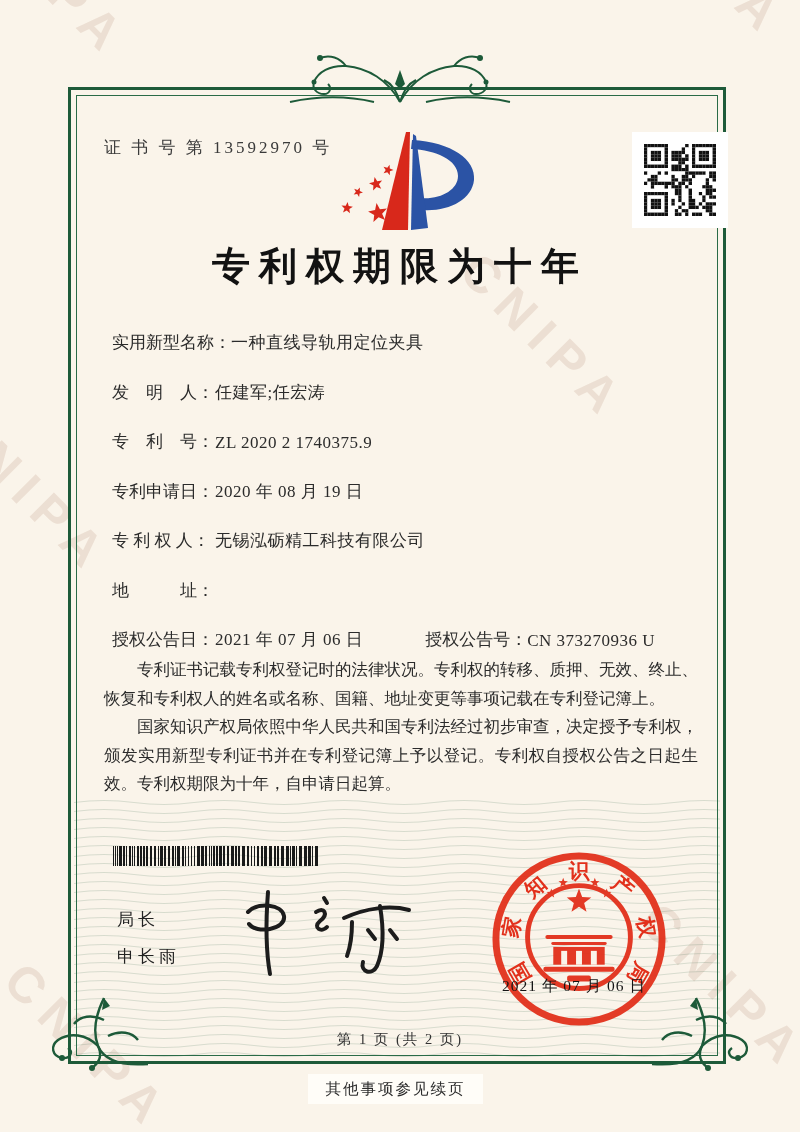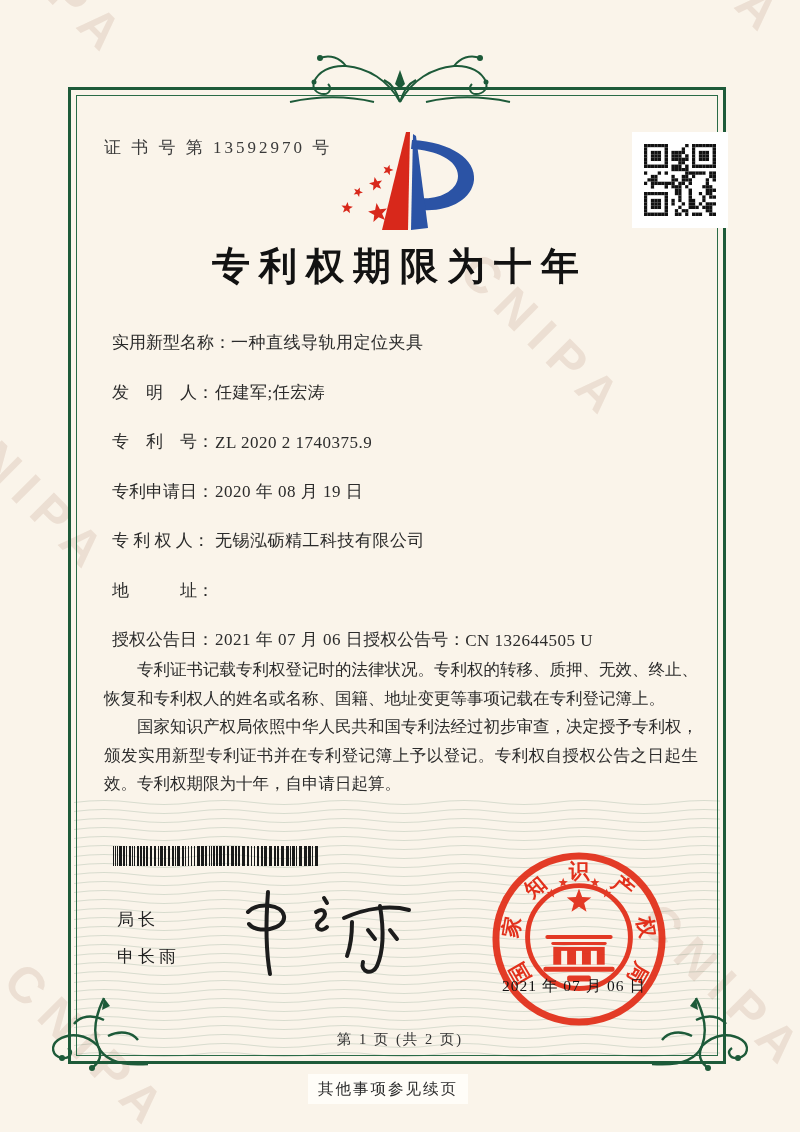--- a/index.html
+++ b/index.html
@@ -46,21 +46,21 @@
   .logo{position:absolute;left:336px;top:128px;}
   .title{
     position:absolute;left:0;top:241px;width:800px;
     text-align:center;font-size:38px;font-weight:bold;color:#121212;
     letter-spacing:9px;
   }
   .fields{position:absolute;left:112px;top:331px;width:580px;font-size:17px;color:#2b2b2b;}
   .frow{display:flex;align-items:flex-end;margin-bottom:26.5px;white-space:nowrap;}
   .flabel{display:inline-block;min-width:103px;}
   .fvalue{letter-spacing:0.5px;}
-  .flabel2{display:inline-block;}
+  .flabel2{display:inline-block;margin-left:62px;}
   .body-text{
     position:absolute;left:104px;top:656px;width:594px;
     font-size:16.5px;color:#2b2b2b;line-height:28.5px;text-align:justify;
   }
   .body-text p{margin:0;text-indent:2em;}
   .barcode{
     position:absolute;left:113px;top:846px;width:208px;height:20px;
     display:flex;align-items:stretch;background:transparent;
   }
   .barcode .bar{height:100%;}
@@ -72,21 +72,21 @@
   .seal{position:absolute;left:490px;top:850px;width:178px;height:178px;}
   .seal-date{
     position:absolute;left:494px;top:976px;width:160px;text-align:center;
     font-size:15.5px;color:#151515;letter-spacing:1px;z-index:5;
   }
   .page-num{
     position:absolute;left:0;top:1030px;width:800px;text-align:center;
     font-size:14.5px;color:#333;letter-spacing:2px;
   }
   .cont-note{
-    position:absolute;left:308px;top:1074px;width:160px;height:30px;
+    position:absolute;left:308px;top:1074px;width:175px;height:30px;
     background:#fffdf8;display:flex;align-items:center;justify-content:center;
     font-size:15.5px;color:#2b2b2b;letter-spacing:2px;
   }
 </style>
 </head>
 <body>
 
 <div class="page">
 
   <div id="wm-layer">
@@ -597,21 +597,21 @@
       <span class="flabel">专 利 权 人：</span>
       <span class="fvalue">无锡泓砺精工科技有限公司</span>
     </div>
     <div class="frow">
       <span class="flabel">地　　　址：</span>
     </div>
     <div class="frow">
       <span class="flabel">授权公告日：</span>
       <span class="fvalue">2021 年 07 月 06 日</span>
       <span class="flabel2">授权公告号：</span>
-      <span class="fvalue">CN 132644505 U</span>
+      <span class="fvalue">CN 373270936 U</span>
     </div>
   </div>
 
   <div class="body-text">
     <p>专利证书记载专利权登记时的法律状况。专利权的转移、质押、无效、终止、恢复和专利权人的姓名或名称、国籍、地址变更等事项记载在专利登记簿上。</p>
     <p>国家知识产权局依照中华人民共和国专利法经过初步审查，决定授予专利权，颁发实用新型专利证书并在专利登记簿上予以登记。专利权自授权公告之日起生效。专利权期限为十年，自申请日起算。</p>
   </div>
 
   <div class="barcode" id="barcode">
       <div class="bar" style="width: 1px; margin-right: 1px; background: rgb(26, 26, 26);"></div>

